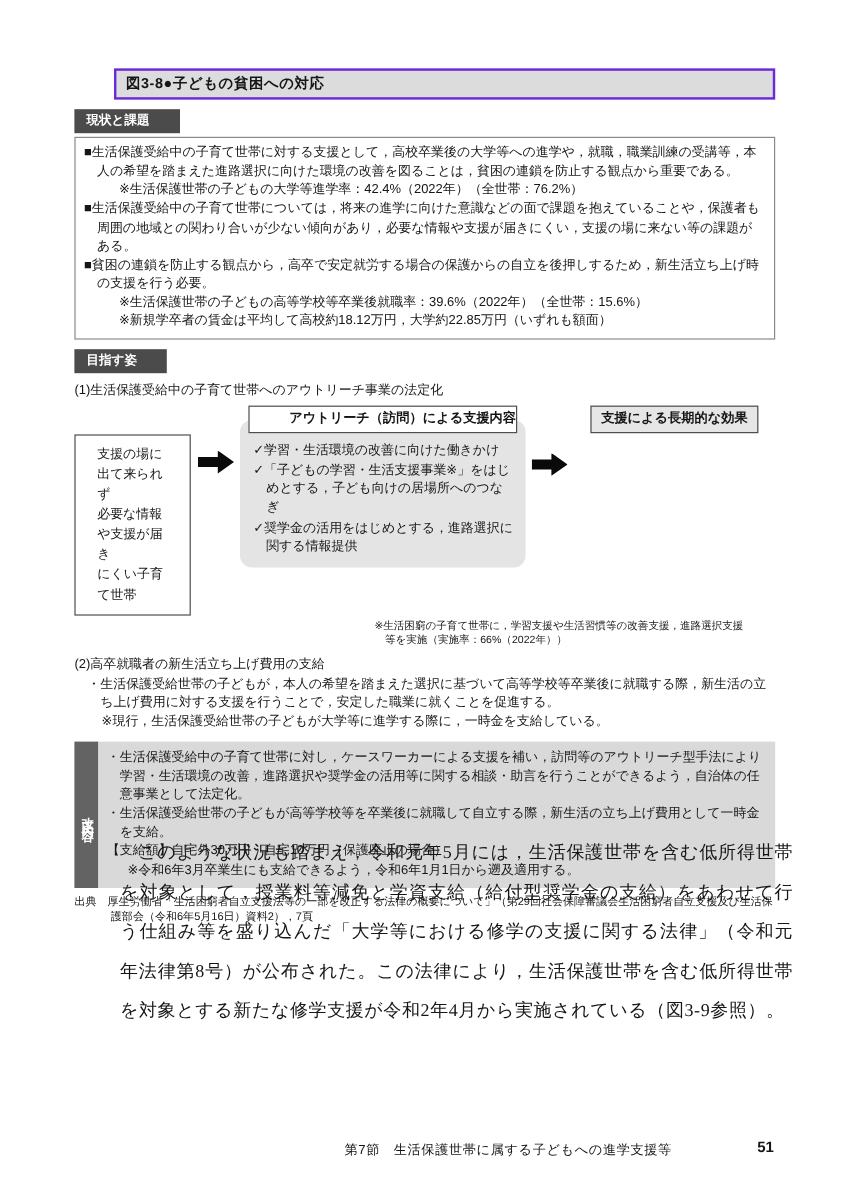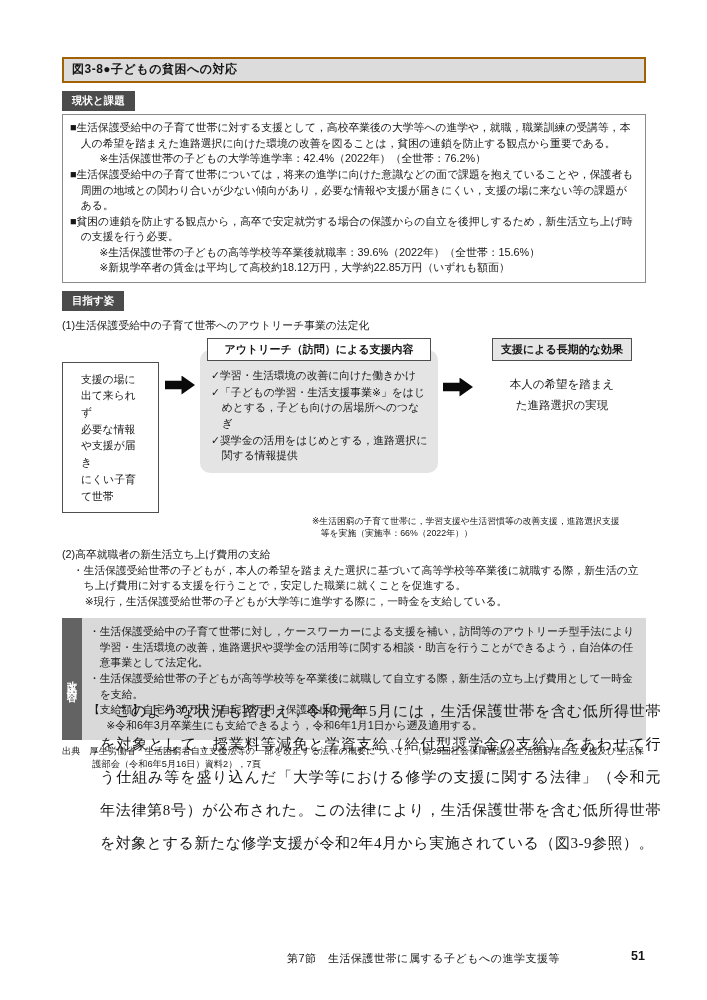--- a/index.html
+++ b/index.html
@@ -10,30 +10,31 @@
     color:#161616;
     font-family:"Liberation Sans","DejaVu Sans",sans-serif;
   }
   
   .figure{
     position:absolute;left:62px;top:57px;width:584px;
     font-size:10.8px;line-height:1.44;
   }
   .fig-title{
     background:var(--title-bar-bg,#dcdcdc);
-    border:2px solid #a16207;
+    border:2px solid #6d28d9;
     font-weight:bold;font-size:12px;
     padding:2px 8px 3px 8px;
     letter-spacing:.5px;
+    margin-left:33px;
   }
   .badge{
     display:inline-block;
     background:var(--badge-bg,#4b4b4b);
     color:#fff;font-weight:bold;font-size:10.5px;
-    padding:2px 10px 3px 10px;
+    padding:2px 25px 3px 10px;
     margin-top:8px;
   }
   .panel{
     border:1px solid var(--panel-border,#8a8a8a);
     background:#fff;
     padding:5px 7px 6px 7px;
     margin-top:3px;
   }
   .hang{padding-left:1em;text-indent:-1em;}
   .note{margin-left:2.7em;}
@@ -50,21 +51,21 @@
     background:var(--arrow-color,#0a0a0a);
     clip-path:polygon(0 28%,55% 28%,55% 0,100% 50%,55% 100%,55% 72%,0 72%);
   }
   .arrow-1{margin:38px 5px 0 6px;}
   .arrow-2{margin:40px 3px 0 5px;}
   .center-wrap{width:238px;position:relative;flex:none;}
   .center-head{
     position:relative;z-index:2;
     width:222px;margin:0 auto;
     background:#fff;border:1.5px solid #4e4e4e;
-    font-weight:bold;font-size:11px;text-align:center;
+    font-weight:bold;font-size:11px;text-align:right;
     padding:3px 0;
   }
   .center-box{
     background:var(--gray-box-bg,#e4e4e4);
     border-radius:10px;
     margin-top:-11px;
     padding:17px 8px 9px 11px;
     font-size:10.8px;
   }
   .center-box .hang{margin-top:1px;}
@@ -154,24 +155,20 @@
       <div class="center-head">アウトリーチ（訪問）による支援内容</div>
       <div class="center-box">
         <div class="hang">✓学習・生活環境の改善に向けた働きかけ</div>
         <div class="hang">✓「子どもの学習・生活支援事業※」をはじめとする，子ども向けの居場所へのつなぎ</div>
         <div class="hang">✓奨学金の活用をはじめとする，進路選択に関する情報提供</div>
       </div>
     </div>
     <div class="arrow arrow-2"></div>
     <div class="effect-col">
       <span class="effect-head">支援による長期的な効果</span>
-      <div class="effect-text">
-        <span style="display:block">本人の希望を踏まえ</span>
-        <span style="display:block">た進路選択の実現</span>
-      </div>
     </div>
   </div>
   <div class="flow-note">※生活困窮の子育て世帯に，学習支援や生活習慣等の改善支援，進路選択支援等を実施（実施率：66%（2022年））</div>
 
   <div class="subhead">(2)高卒就職者の新生活立ち上げ費用の支給</div>
   <div class="hang" style="margin-left:1em;">・生活保護受給世帯の子どもが，本人の希望を踏まえた選択に基づいて高等学校等卒業後に就職する際，新生活の立ち上げ費用に対する支援を行うことで，安定した職業に就くことを促進する。</div>
   <div style="margin-left:2.1em;">※現行，生活保護受給世帯の子どもが大学等に進学する際に，一時金を支給している。</div>
 
   <div class="revision">
     <div class="rev-bar">改正内容</div>

